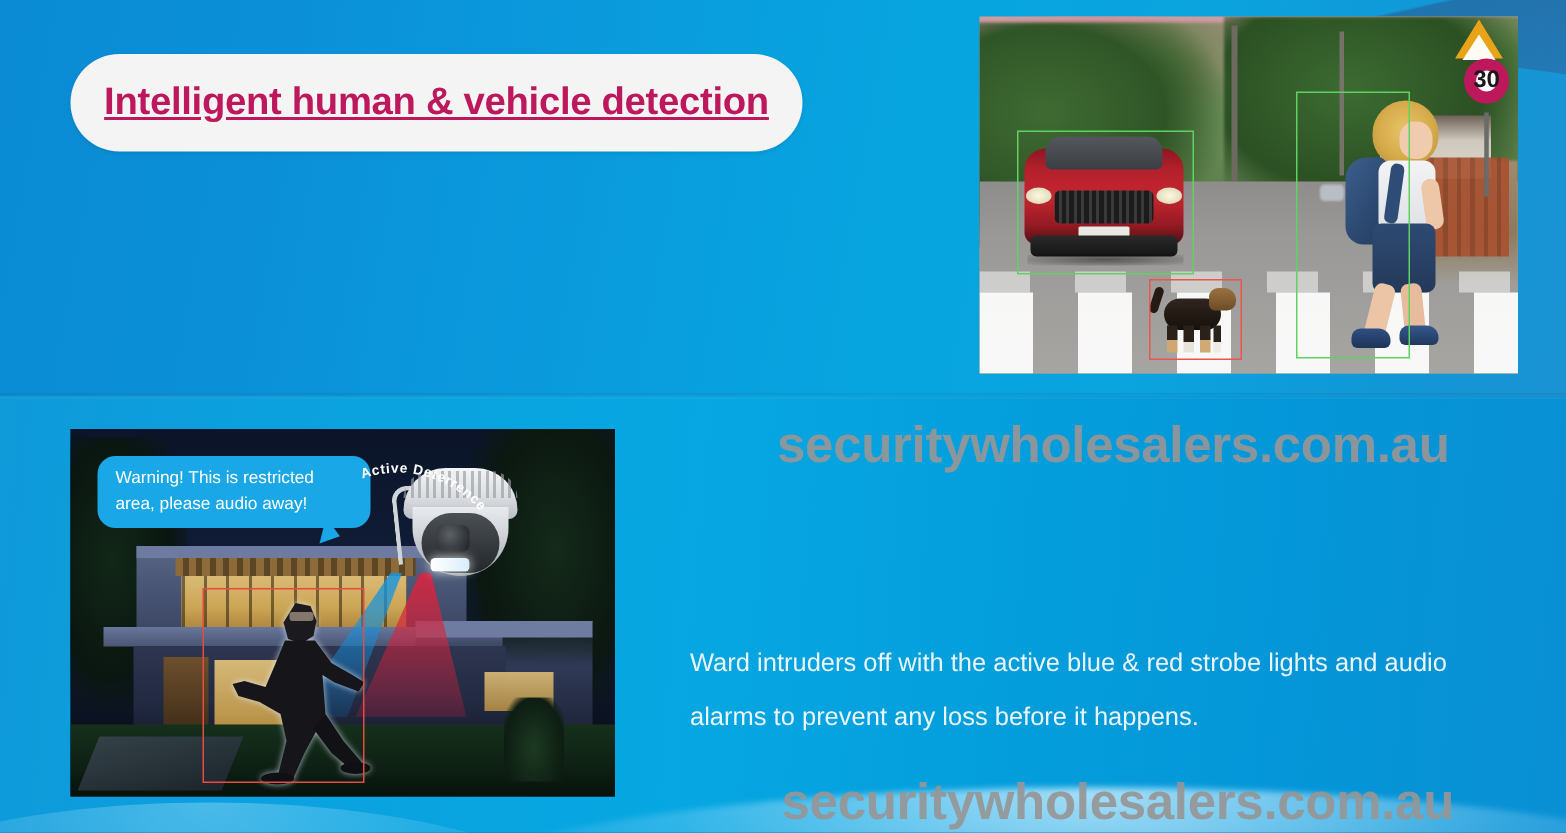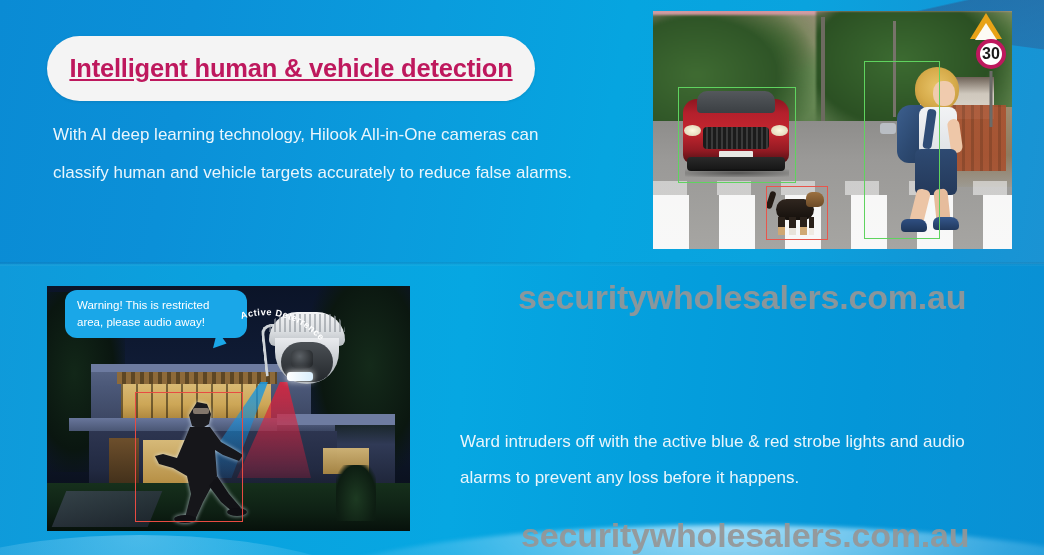--- a/index.html
+++ b/index.html
@@ -270,21 +270,21 @@
     position: absolute; left: 10px; top: 28px; width: 36px; height: 18px;
     background:
       linear-gradient(to bottom, #2a211a 55%, #cfa772 55%) 0 0/7px 18px no-repeat,
       linear-gradient(to bottom, #2a211a 60%, #e8e3da 60%) 11px 0/7px 18px no-repeat,
       linear-gradient(to bottom, #2a211a 55%, #d0a974 55%) 22px 0/7px 18px no-repeat,
       linear-gradient(to bottom, #2a211a 60%, #efeae2 60%) 31px 0/6px 18px no-repeat;
   }
   
   #photo-street .sign-30 {
     position: absolute; right: 6px; top: 28px; width: 30px; height: 30px;
-    border-radius: 50%; background: #fff; border: 4px solid #be185d;
+    border-radius: 50%; background: #fff; border: 8px solid #be185d;
     color: #1a1a1a; font-size: 16px; font-weight: bold;
     display: flex; align-items: center; justify-content: center;
     font-family: "Liberation Sans", sans-serif;
   }
   #photo-street .sign-30 .post {
     position: absolute; left: 50%; top: 28px; width: 3px; height: 56px;
     background: #6b6b68; transform: translateX(-50%);
   }
   #photo-street .sign-warn {
     position: absolute; right: 10px; top: 2px; width: 0; height: 0;
@@ -389,21 +389,21 @@
     background: radial-gradient(ellipse at 50% 60%, #1d3a22 0%, #0d1d12 70%, rgba(13,29,18,0) 85%);
   }
   
   #photo-night .intruder { position: absolute; left: 96px; top: 112px; width: 110px; height: 126px; }
   #photo-night .intruder .fig {
     position: absolute; inset: 0;
     filter: drop-shadow(0 0 2px rgba(230,245,255,.75));
   }
   
   #photo-night .bubble {
-    position: absolute; left: 18px; top: 4px; width: 182px; height: 48px;
+    position: absolute; left: 18px; top: 18px; width: 182px; height: 48px;
     background: #1aa7e8; border-radius: 12px;
     color: #ffffff; font-size: 11.5px; line-height: 17px;
     padding: 7px 10px 0 12px;
   }
   #photo-night .bubble::after {
     content: ""; position: absolute; left: 150px; top: 42px;
     border-left: 12px solid #1aa7e8; border-top: 10px solid transparent;
     border-bottom: 8px solid transparent; transform: rotate(14deg);
   }
   
@@ -478,21 +478,20 @@
 
   <div class="band band-top"></div>
   <div class="band band-bottom"></div>
   <div class="band-seam"></div>
   <div class="wedge-tr"></div>
   <div class="arc-bottom"></div>
   <div class="arc-bottom-left"></div>
 
   <div class="pill" id="pill-top">Intelligent human &amp; vehicle detection</div>
 
-  <div class="body-copy" id="copy-top">With AI deep learning technology, Hilook All-in-One cameras can classify human and vehicle targets accurately to reduce false alarms.</div>
 
   <div id="photo-street">
     <div class="sky"></div>
     <div class="cherry"></div>
     <div class="trees-l"></div>
     <div class="trees-r"></div>
     <div class="poles"></div>
     <div class="pole2"></div>
     <div class="road"></div>
     <div class="verge-r"></div>

